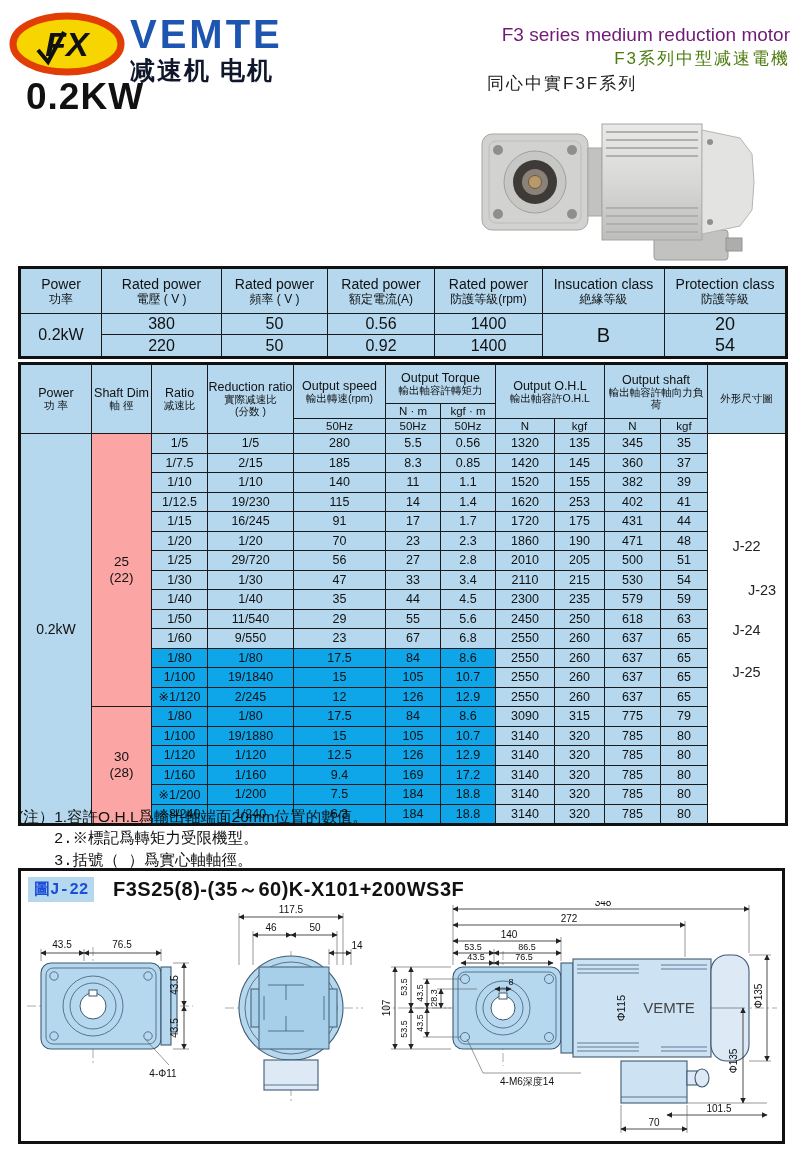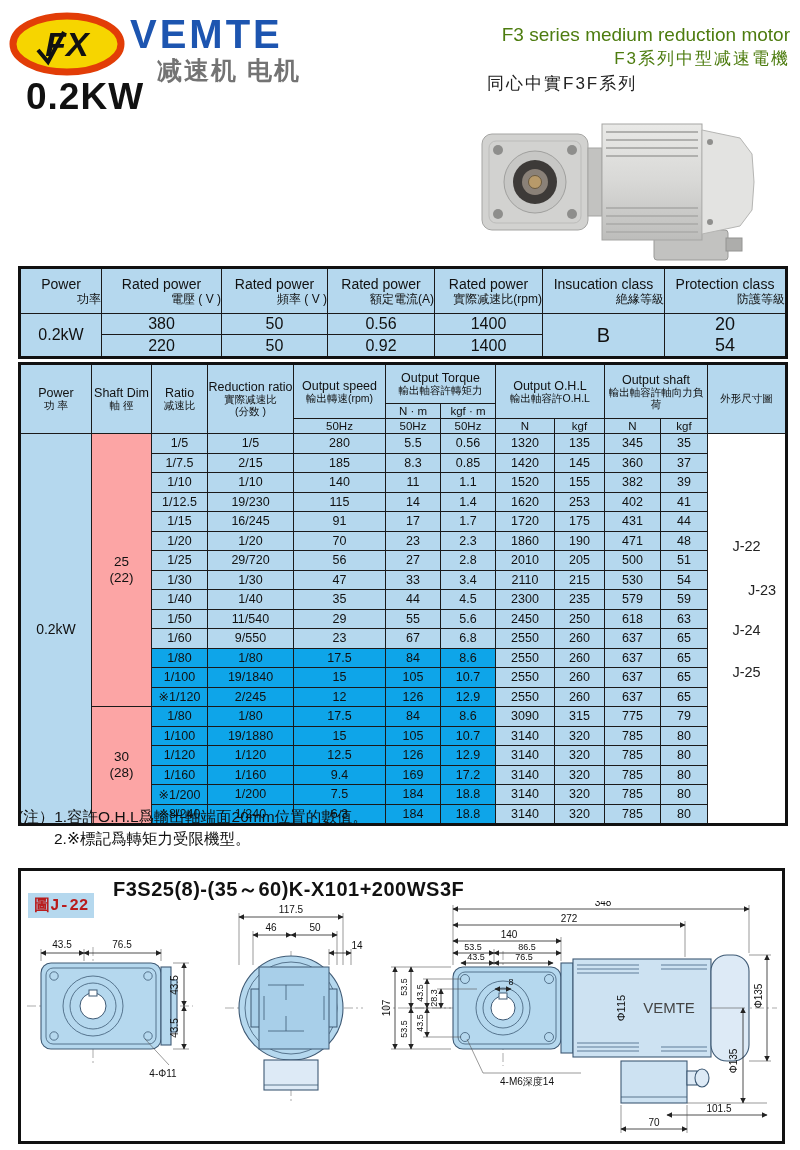--- a/index.html
+++ b/index.html
@@ -3,35 +3,35 @@
 <meta charset="utf-8">
 <style>
   html,body{margin:0;padding:0;background:#fff;}
   #page{position:relative;width:800px;height:1150px;background:#fff;overflow:hidden;
         font-family:"Liberation Sans","DejaVu Sans",sans-serif;color:#111;}
   .abs{position:absolute;}
 
   
   #brand-text{position:absolute;left:130px;top:14px;line-height:1;}
   #brand-text .en{font-size:40px;font-weight:bold;color:#1d55b0;letter-spacing:3px;}
-  #brand-text .cn{font-size:25px;font-weight:bold;color:#737373;margin-top:4px;letter-spacing:2px;margin-left:27px;}
-  #title-en{position:absolute;right:10px;top:24px;font-size:19px;color:#4d7c0f;}
+  #brand-text .cn{font-size:25px;font-weight:bold;color:#0f172a;margin-top:4px;letter-spacing:2px;}
+  #title-en{position:absolute;right:10px;top:24px;font-size:19px;color:#701a75;}
   #title-cn{position:absolute;right:10px;top:47px;font-size:17px;color:#4d7c0f;letter-spacing:2px;}
   #series-cn{position:absolute;left:487px;top:72px;font-size:17px;color:#222;letter-spacing:2px;}
   #power-label{position:absolute;left:26px;top:76px;font-size:37px;font-weight:bold;color:#111;letter-spacing:1px;}
 
   
   table{border-collapse:collapse;table-layout:fixed;}
   th,td{padding:0;text-align:center;vertical-align:middle;border:1px solid #1a1a1a;}
 
   
   #table1{position:absolute;left:18px;top:266px;width:767px;border:3px solid #111;}
   #table1 th{background:#b5d8ee;height:44px;font-weight:normal;}
   #table1 th .en{font-size:14px;display:block;line-height:1.15;}
-  #table1 th .cn{font-size:12px;display:block;line-height:1.2;text-align:right;}
+  #table1 th .cn{font-size:12px;display:block;line-height:1.2;}
   #table1 td{background:#b5d8ee;height:20px;font-size:16px;}
   #table1 td.big{font-size:16px;}
   #table1 td.ins{font-size:20px;}
   #table1 td.prot span{display:inline-block;margin:0 23px;font-size:18px;}
 
   
   #table2{position:absolute;left:18px;top:362px;width:767px;border:3px solid #111;}
   #table2 th{background:#b5d8ee;font-weight:normal;line-height:1.12;}
   #table2 tr.h1 th{height:38px;}
   #table2 tr.h2 th{height:14px;font-size:11.5px;}
@@ -42,25 +42,25 @@
   #table2 td.b{background:#b5d8ee;}
   #table2 td.w{background:#0ea5e9;}
   #table2 td.c-power{background:#b5d8ee;font-size:14px;}
   #table2 td.c-shaft{background:#fca5a5;font-size:13.5px;line-height:1.2;}
   #table2 td.c-fig{background:#fff;vertical-align:top;}
   .figwrap{position:relative;height:368px;width:100%;}
   .figwrap span{position:absolute;left:0;right:0;text-align:center;font-size:14.5px;color:#222;}
 
   
   #notes{position:absolute;left:18px;top:806px;font-size:15.5px;line-height:1.42;color:#111;}
-  #notes .ind{padding-left:36px;}
+  #notes .ind{padding-left:36px;font-family:Liberation Mono, monospace;}
 
   
   #figbox{position:absolute;left:18px;top:868px;width:767px;height:276px;border:3px solid #111;box-sizing:border-box;background:#fff;}
-  #figtag{position:absolute;left:7px;top:22px;background:#b5d8ee;color:#b91c1c;font-weight:bold;
+  #figtag{position:absolute;left:7px;top:6px;background:#b5d8ee;color:#1d4ed8;font-weight:bold;
           font-size:16px;padding:2px 6px;font-family:"Liberation Mono","DejaVu Sans Mono",monospace;}
   #figmodel{position:absolute;left:92px;top:5px;font-size:20px;font-weight:bold;color:#111;letter-spacing:.5px;}
   #drawings{position:absolute;left:0px;top:30px;}
 
   
   .dim{stroke:#222;stroke-width:.8;marker-start:url(#ar);marker-end:url(#ar);}
   .ext{stroke:#555;stroke-width:.6;}
   .cl{stroke:#888;stroke-width:.7;stroke-dasharray:9 3 2 3;fill:none;}
   .part{fill:#b5d8ee;stroke:#3e5a75;stroke-width:1.1;}
   .part2{fill:#a8cfe9;stroke:#3e5a75;stroke-width:1;}
@@ -153,21 +153,21 @@
         <th>
             <span class="en">Rated power</span>
             <span class="cn">頻率 ( V )</span>
           </th>
         <th>
             <span class="en">Rated power</span>
             <span class="cn">額定電流(A)</span>
           </th>
         <th>
             <span class="en">Rated power</span>
-            <span class="cn">實際减速比(rpm)</span>
+            <span class="cn">防護等級(rpm)</span>
           </th>
         <th>
             <span class="en">Insucation class</span>
             <span class="cn">絶緣等級</span>
           </th>
         <th>
             <span class="en">Protection class</span>
             <span class="cn">防護等級</span>
           </th>
       </tr>
@@ -492,20 +492,21 @@
           <td class="b">320</td>
           <td class="b">785</td>
           <td class="b">80</td>
         </tr>
       </tbody>
   </table>
 
   <div id="notes">
     <div>(注）1.容許O.H.L爲輸出軸端面20mm位置的數值。</div>
     <div class="ind">2.※標記爲轉矩力受限機型。</div>
+    <div class="ind">3.括號（ ）爲實心軸軸徑。</div>
   </div>
 
   <div id="figbox">
     <span id="figtag">圖J-22</span>
     <span id="figmodel">F3S25(8)-(35～60)K-X101+200WS3F</span>
 
     <svg id="drawings" width="761" height="240" viewBox="0 0 761 240">
       <defs>
         <marker id="ar" viewBox="0 0 10 10" refX="9" refY="5" markerWidth="7" markerHeight="7" orient="auto-start-reverse">
           <path d="M0,0L10,5L0,10z" fill="#222"></path>

